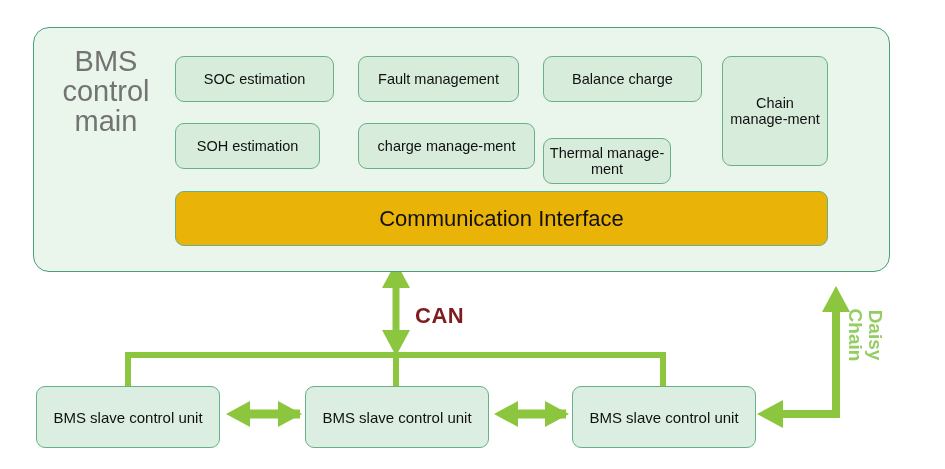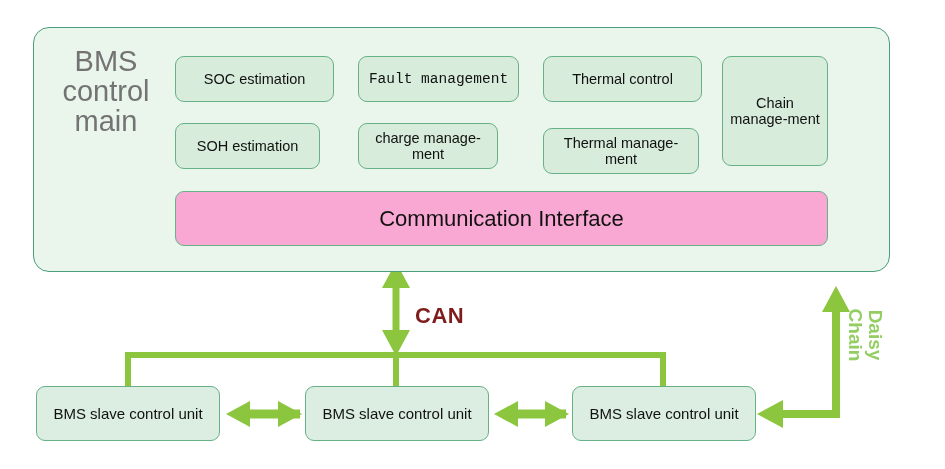--- a/index.html
+++ b/index.html
@@ -54,53 +54,53 @@
     align-items: center;
     justify-content: center;
     text-align: center;
     color: #111111;
     font-size: 14.5px;
     line-height: 16px;
     padding: 2px 4px;
   }
 
   .m-soc   { left: 175px; top: 56px;  width: 159px; height: 46px; }
-  .m-fault { left: 358px; top: 56px;  width: 161px; height: 46px; font-family: Liberation Mono, monospace; }
+  .m-fault { left: 358px; top: 56px;  width: 161px; height: 46px; }
   .m-bal   { left: 543px; top: 56px;  width: 159px; height: 46px; }
   .m-other { left: 722px; top: 56px;  width: 106px; height: 110px;
              font-size: 14.5px; line-height: 16px; }
 
   .m-soh   { left: 175px; top: 123px; width: 145px; height: 46px; }
-  .m-chg   { left: 358px; top: 123px; width: 140px; height: 46px; }
-  .m-therm { left: 543px; top: 128px; width: 156px; height: 46px; justify-content: center; }
+  .m-chg   { left: 358px; top: 123px; width: 177px; height: 46px; }
+  .m-therm { left: 543px; top: 138px; width: 128px; height: 46px; justify-content: center; }
 
   
   .comm-bar {
     position: absolute;
     left: 175px;
     top: 191px;
     width: 653px;
     height: 55px;
-    background: #f9a8d4;
+    background: #eab308;
     border: 1.3px solid #67b187;
     border-radius: 9px;
     box-sizing: border-box;
     display: flex;
     align-items: center;
     justify-content: center;
     color: #111111;
     font-size: 22px;
   }
 
   
   .slave {
     position: absolute;
     top: 386px;
     width: 184px;
-    height: 55px;
+    height: 62px;
     background: #dceee1;
     border: 1.3px solid #67b187;
     border-radius: 9px;
     box-sizing: border-box;
     display: flex;
     align-items: center;
     justify-content: center;
     text-align: center;
     color: #111111;
     font-size: 15px;
@@ -195,21 +195,21 @@
     <div>main</div>
   </div>
 
   <div class="module m-soc">
     <span>SOC estimation</span>
   </div>
   <div class="module m-fault">
     <span>Fault management</span>
   </div>
   <div class="module m-bal">
-    <span>Thermal control</span>
+    <span>Balance charge</span>
   </div>
   <div class="module m-other">
     <span>Chain manage-ment</span>
   </div>
 
   <div class="module m-soh">
     <span>SOH estimation</span>
   </div>
   <div class="module m-chg">
     <span>charge manage-ment</span>

